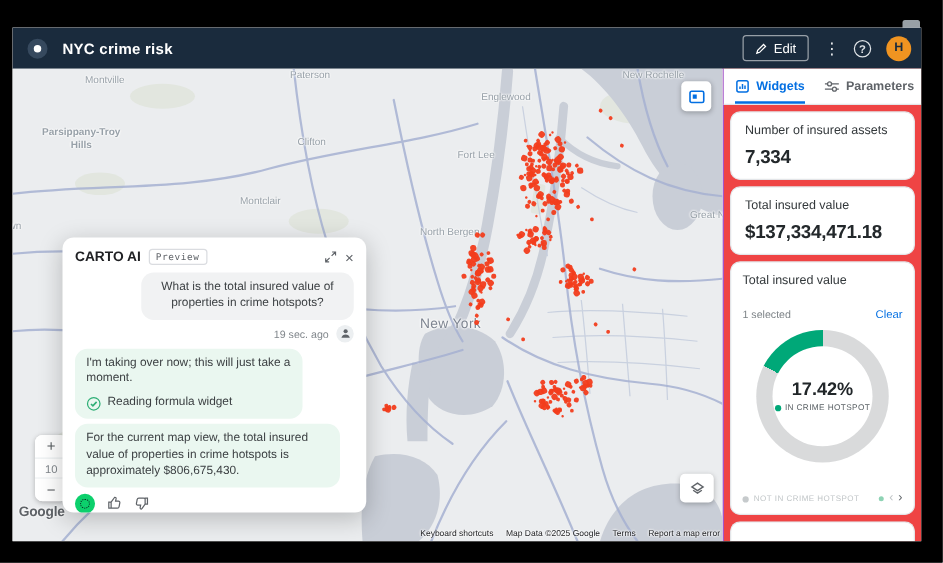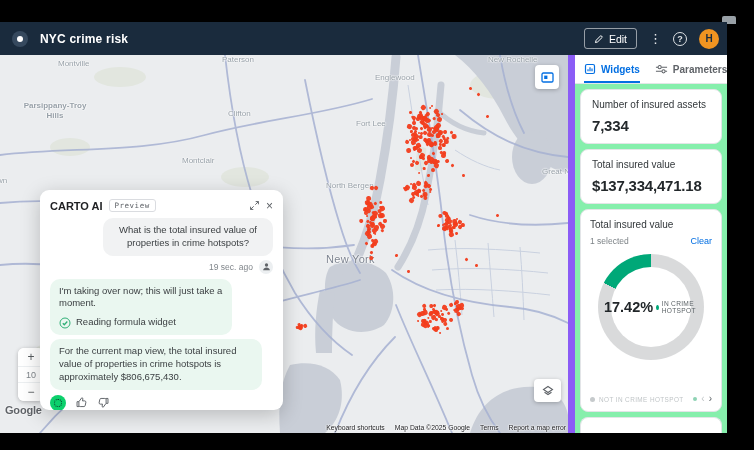--- a/index.html
+++ b/index.html
@@ -1,20 +1,20 @@
 <!DOCTYPE html>
 <html><head>
 <meta charset="utf-8">
 <style>
   * { margin:0; padding:0; box-sizing:border-box; }
   html,body { background:#000; }
   body { font-family:"Liberation Sans","DejaVu Sans",sans-serif; }
   .stage { position:relative; width:754px; height:450px; background:#000; overflow:hidden; }
   .notch { position:absolute; left:722px; top:16px; width:14px; height:8px; background:#98a0a6; border-radius:2px 2px 0 0; }
-  .app { position:absolute; left:0; top:22px; width:727px; height:411px; background:#fff; overflow:hidden; }
+  .app { position:absolute; left:10px; top:22px; width:727px; height:411px; background:#fff; overflow:hidden; }
 
   
   .hdr { height:33px; background:#1a2b3d; display:flex; align-items:center; padding:0 8px 0 12px; gap:12px; }
   .logo { width:16px; height:16px; border-radius:50%; background:#36495e; display:flex; align-items:center; justify-content:center; flex:none; }
   .logo i { width:6px; height:6px; border-radius:50%; background:#fff; }
   .hdr-title { color:#fff; font-size:12px; font-weight:600; letter-spacing:.2px; }
   .spacer { flex:1; }
   .edit-btn { display:flex; align-items:center; gap:5px; height:21px; padding:0 9px; background:transparent; border:1px solid rgba(255,255,255,.55); border-radius:3px; color:#fff; font-size:10.5px; font-family:inherit; cursor:pointer; }
   .kebab { color:#e8eaed; font-size:13px; width:12px; text-align:center; cursor:pointer; }
   .help { width:14px; height:14px; border:1.3px solid #dfe3e6; border-radius:50%; color:#dfe3e6; font-size:9px; font-weight:700; display:flex; align-items:center; justify-content:center; cursor:pointer; }
@@ -58,34 +58,34 @@
   .msg.ai { background:#eaf7f0; width:182px; margin-right:auto; }
   .msg.ai.wide { width:212px; margin-top:4px; }
   .status { display:flex; align-items:center; gap:5px; margin-top:6px; }
   .action-row { display:flex; align-items:center; gap:9px; margin:5px 0 4px; }
   .ai-logo { width:16px; height:16px; border-radius:50%; background:#0cd06c; position:relative; }
   .ai-logo::after { content:""; position:absolute; inset:4px; border:1.5px dotted #0a3327; border-radius:50%; }
   .thumb { cursor:pointer; display:flex; }
   .thumb.down { transform:rotate(180deg); }
 
   
-  .sidebar { width:159px; background:#86efac; border-left:7px solid #8b5cf6; display:flex; flex-direction:column; flex:none; }
+  .sidebar { width:159px; background:#ef4444; border-left:1px solid #8b5cf6; display:flex; flex-direction:column; flex:none; }
   .tabbar { height:29px; background:#fff; border-bottom:1px solid #e3e6e8; display:flex; align-items:stretch; padding:0 9px; gap:15px; flex:none; }
   .tab { display:flex; align-items:center; gap:5px; font-size:10px; color:#5f6368; font-weight:600; cursor:pointer; }
   .tab.active { color:#036fe2; box-shadow:inset 0 -2px 0 #036fe2; }
   .cards { padding:5px; display:flex; flex-direction:column; gap:5px; overflow:hidden; }
   .card { background:#fff; border:1px solid #e3e5e8; border-radius:8px; padding:9px 11px; flex:none; }
   .w-title { font-size:10px; color:#33383b; font-weight:500; }
   .w-value { font-size:15px; font-weight:700; color:#23282b; margin-top:7px; letter-spacing:-.2px; }
   .card.donut-card { height:203px; display:flex; flex-direction:column; padding:9px 9px 7px; }
-  .sel-row { display:flex; align-items:center; margin-top:6px;gap:20px; }
+  .sel-row { display:flex; align-items:center; margin-top:16px;gap:20px; }
   .sel-txt { font-size:8.5px; color:#7d8387; }
   .clear { margin-left:auto; font-size:9px; color:#036fe2; cursor:pointer; }
   .ring { width:106px; height:106px; border-radius:50%; margin:8px auto 0; display:flex; align-items:center; justify-content:center; }
-  .hole { width:80px; height:80px; border-radius:50%; background:#fff; display:flex; flex-direction:row; align-items:center; justify-content:center; gap:3px; }
+  .hole { width:80px; height:80px; border-radius:50%; background:#fff; display:flex; flex-direction:column; align-items:center; justify-content:center; gap:3px; }
   .pct { font-size:14.5px; font-weight:700; color:#212629; }
   .cat { display:flex; align-items:center; gap:3px; }
   .cat i { width:5px; height:5px; border-radius:50%; background:#00a878; }
   .cat span { font-size:6.6px; color:#5b6266; letter-spacing:.3px; }
   .legend-row { display:flex; align-items:center; gap:4px; margin-top:auto; }
   .legend-row .gdot { width:5px; height:5px; border-radius:50%; background:#c6cacc; }
   .legend-txt { font-size:6.4px; color:#c0c5c7; letter-spacing:.4px; }
   .legend-row .mini { width:4px; height:4px; border-radius:50%; background:#8ed3b4; margin-left:auto; }
   .pg { font-size:10px; line-height:1; cursor:pointer; }
   .pg.prev { color:#c0c5c7; } .pg.next { color:#5f6468; }

